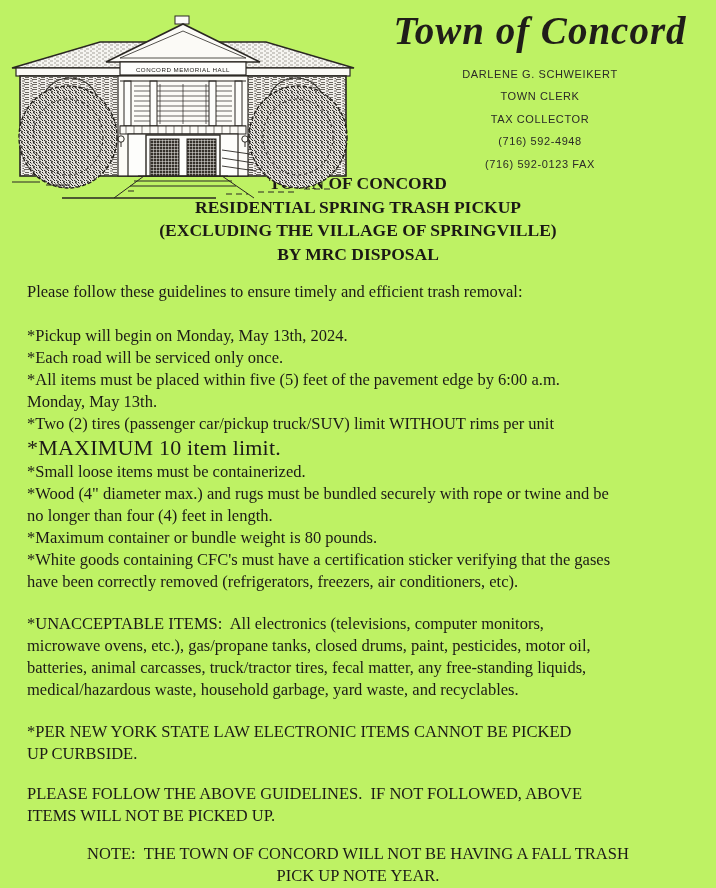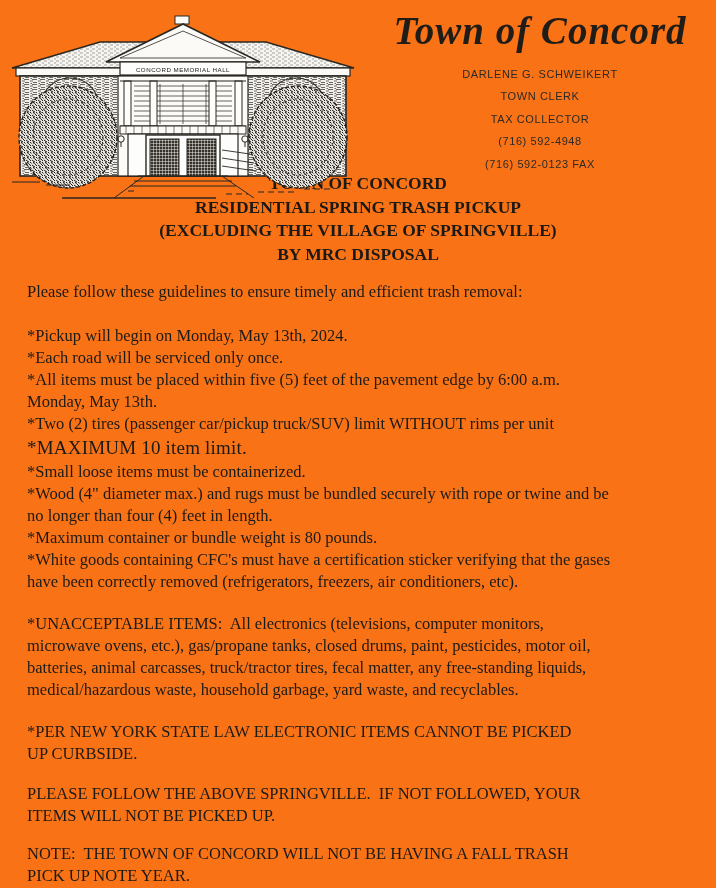--- a/index.html
+++ b/index.html
@@ -1,20 +1,20 @@
 <!DOCTYPE html>
 <html><head>
 <meta charset="utf-8">
 <style>
   html,body { margin:0; padding:0; background:#e8e8e6; }
   .page {
     position:relative;
     width:716px; height:888px;
     margin:0 auto;
-    background:#f97316;
+    background:#bef264;
     color:#1c1a17;
     font-family:"Liberation Serif", serif;
     overflow:hidden;
   }
   
   .letterhead { position:relative; height:170px; }
   .hall { position:absolute; left:8px; top:4px; width:350px; height:200px; }
   .masthead { position:absolute; left:368px; top:8px; width:344px; text-align:center; }
   .script-title {
     font-family:"Liberation Serif", serif;
@@ -33,25 +33,25 @@
   .heading {
     margin-top:2px; text-align:center;
     font-weight:bold; font-size:17.5px; line-height:23.5px;
     color:#1b1915;
   }
   
   .content { padding:0 27px; font-size:16.5px; line-height:22px;margin-top:8px; }
   .content p { margin:0; white-space:pre-wrap; }
   .intro { margin-top:15px !important; }
   .rules { margin-top:22px; }
-  .rule.big { font-size:19px; line-height:26px; letter-spacing:0.2px; }
+  .rule.big { font-size:22px; line-height:26px; letter-spacing:0.2px; }
   .b { font-weight:normal; }
   .para { margin-top:20px !important; }
   .para.tight { margin-top:18px !important; }
-  .para.last { margin-top:16px !important; }
+  .para.last { margin-top:16px !important;text-align:center; }
 </style>
 </head>
 <body>
 
 <div class="page">
 
   <header class="letterhead">
 
     <svg class="hall" viewBox="0 0 350 200" xmlns="http://www.w3.org/2000/svg" aria-hidden="true">
       <defs>
@@ -165,17 +165,17 @@
       <p class="rule"><span>*Two (2) tires (passenger car/pickup truck/SUV) limit WITHOUT rims per unit</span></p>
       <p class="rule big"><span class="b">*MAXIMUM 10 item limit.</span></p>
       <p class="rule"><span>*Small loose items must be containerized.</span></p>
       <p class="rule"><span>*Wood (4" diameter max.) and rugs must be bundled securely with rope or twine and be</span><br><span>no longer than four (4) feet in length.</span></p>
       <p class="rule"><span>*Maximum container or bundle weight is 80 pounds.</span></p>
       <p class="rule"><span>*White goods containing CFC's must have a certification sticker verifying that the gases</span><br><span>have been correctly removed (refrigerators, freezers, air conditioners, etc).</span></p>
     </div>
 
     <p class="para"><span class="b">*UNACCEPTABLE ITEMS:</span><span>  All electronics (televisions, computer monitors,</span><br><span>microwave ovens, etc.), gas/propane tanks, closed drums, paint, pesticides, motor oil,</span><br><span>batteries, animal carcasses, truck/tractor tires, fecal matter, any free-standing liquids,</span><br><span>medical/hazardous waste, household garbage, yard waste, and recyclables.</span></p>
     <p class="para"><span class="b">*PER NEW YORK STATE LAW ELECTRONIC ITEMS CANNOT BE PICKED</span><br><span class="b">UP CURBSIDE.</span></p>
-    <p class="para tight"><span>PLEASE FOLLOW THE ABOVE SPRINGVILLE.  IF NOT FOLLOWED, YOUR</span><br><span>ITEMS WILL NOT BE PICKED UP.</span></p>
+    <p class="para tight"><span>PLEASE FOLLOW THE ABOVE GUIDELINES.  IF NOT FOLLOWED, ABOVE</span><br><span>ITEMS WILL NOT BE PICKED UP.</span></p>
     <p class="para last"><span class="b">NOTE:  THE TOWN OF CONCORD WILL NOT BE HAVING A FALL TRASH</span><br><span class="b">PICK UP NOTE YEAR.</span></p>
   </main>
 
 </div>
 
 </body></html>

